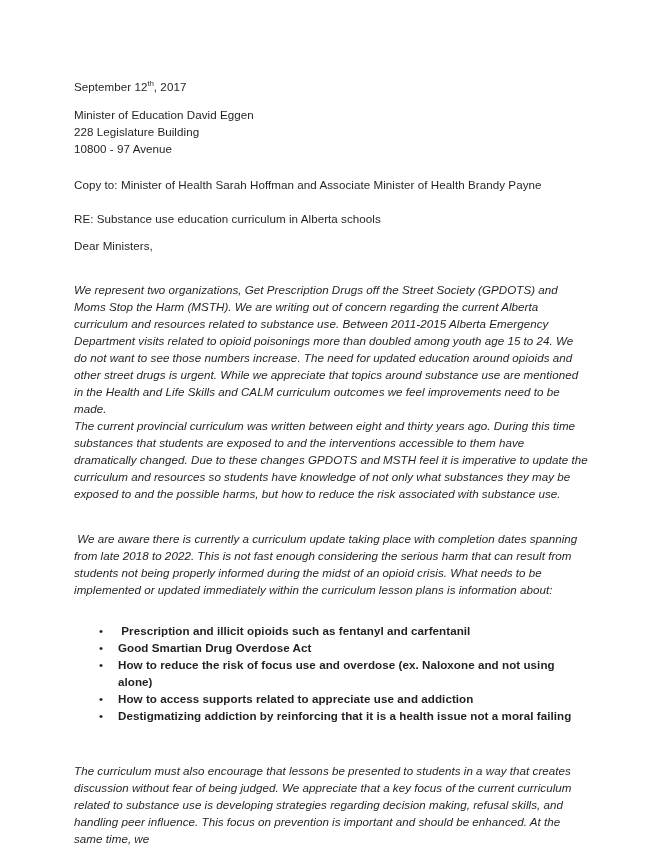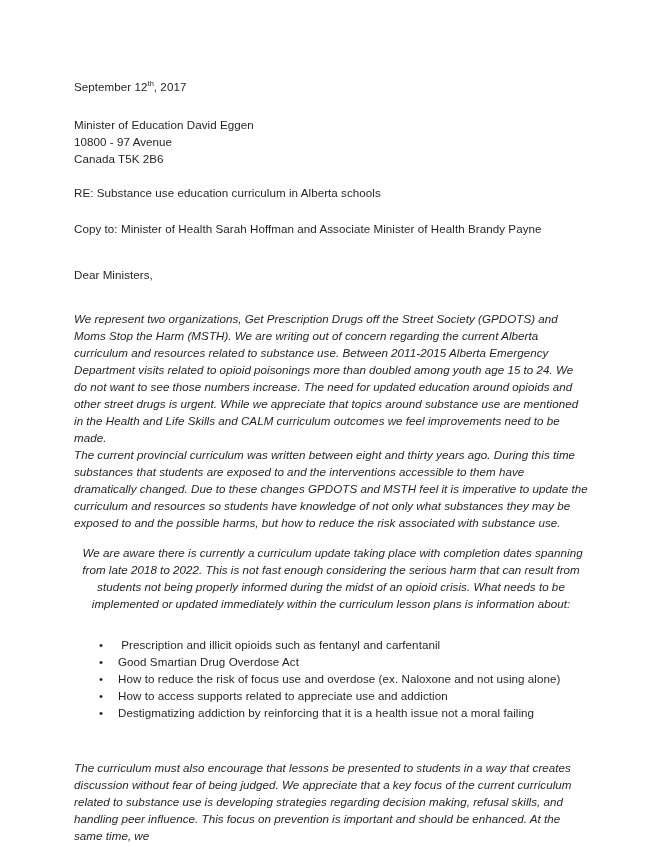--- a/index.html
+++ b/index.html
@@ -49,47 +49,47 @@
     white-space: pre;
   }
   .date-line sup {
     font-size: 7.4px;
     vertical-align: super;
     line-height: 0;
   }
 
   
   .address-block {
-    margin-top: 21px;
+    margin-top: 11px;
   }
   .address-block .line {
     margin: 0;
     white-space: pre;
   }
 
   
   .standalone {
     margin: 0;
     white-space: pre;
   }
   .gap-copy   { margin-top: 19px; }
   .gap-re     { margin-top: 17px; }
-  .gap-salut  { margin-top: 29px; }
+  .gap-salut  { margin-top: 10px; }
 
   
   .para {
     margin: 0;
     text-align: left;
     white-space: pre-wrap;
     word-spacing: -0.1px;
     font-style: italic;
   }
   .para-1 { margin-top: 27px; }
   .para-2 { }
-  .para-3 { margin-top: 13px; text-align: center; }
+  .para-3 { margin-top: 28px; }
   .para-4 { margin-top: 38px; }
 
   
   .bullet-list {
     margin: 24px 0 0 0;
     padding: 0;
     list-style: none;
   }
   .bullet-item {
     position: relative;
@@ -101,39 +101,40 @@
     position: absolute;
     left: 25px;
     top: 0;
     font-size: 11.6px;
     line-height: 17px;
     color: #231f20;
   }
   .bullet-text {
     display: block;
     white-space: pre-wrap;
+    font-weight: bold;
   }
 </style>
 </head>
 <body>
 
 <div class="page">
   <div class="content">
 
     <p class="line date-line standalone"><span>September 12</span><sup>th</sup><span>, 2017</span></p>
 
     <div class="address-block">
       <p class="line">Minister of Education David Eggen</p>
+      <p class="line">228 Legislature Building</p>
       <p class="line">10800 - 97 Avenue</p>
-      <p class="line">Canada T5K 2B6</p>
     </div>
 
+    <p class="line standalone gap-copy">Copy to: Minister of Health Sarah Hoffman and Associate Minister of Health Brandy Payne</p>
+
     <p class="line standalone gap-re">RE: Substance use education curriculum in Alberta schools</p>
-
-    <p class="line standalone gap-copy">Copy to: Minister of Health Sarah Hoffman and Associate Minister of Health Brandy Payne</p>
 
     <p class="line standalone gap-salut">Dear Ministers,</p>
 
     <p class="para para-1">We represent two organizations, Get Prescription Drugs off the Street Society (GPDOTS) and Moms Stop the Harm (MSTH). We are writing out of concern regarding the current Alberta curriculum and resources related to substance use. Between 2011-2015 Alberta Emergency Department visits related to opioid poisonings more than doubled among youth age 15 to 24. We do not want to see those numbers increase. The need for updated education around opioids and other street drugs is urgent. While we appreciate that topics around substance use are mentioned in the Health and Life Skills and CALM curriculum outcomes we feel improvements need to be made.</p>
     <p class="para para-2">The current provincial curriculum was written between eight and thirty years ago. During this time substances that students are exposed to and the interventions accessible to them have dramatically changed. Due to these changes GPDOTS and MSTH feel it is imperative to update the curriculum and resources so students have knowledge of not only what substances they may be exposed to and the possible harms, but how to reduce the risk associated with substance use.</p>
     <p class="para para-3"> We are aware there is currently a curriculum update taking place with completion dates spanning from late 2018 to 2022. This is not fast enough considering the serious harm that can result from students not being properly informed during the midst of an opioid crisis. What needs to be implemented or updated immediately within the curriculum lesson plans is information about:</p>
 
     <ul class="bullet-list">
       <li class="bullet-item">
         <span class="bullet-marker">•</span>

